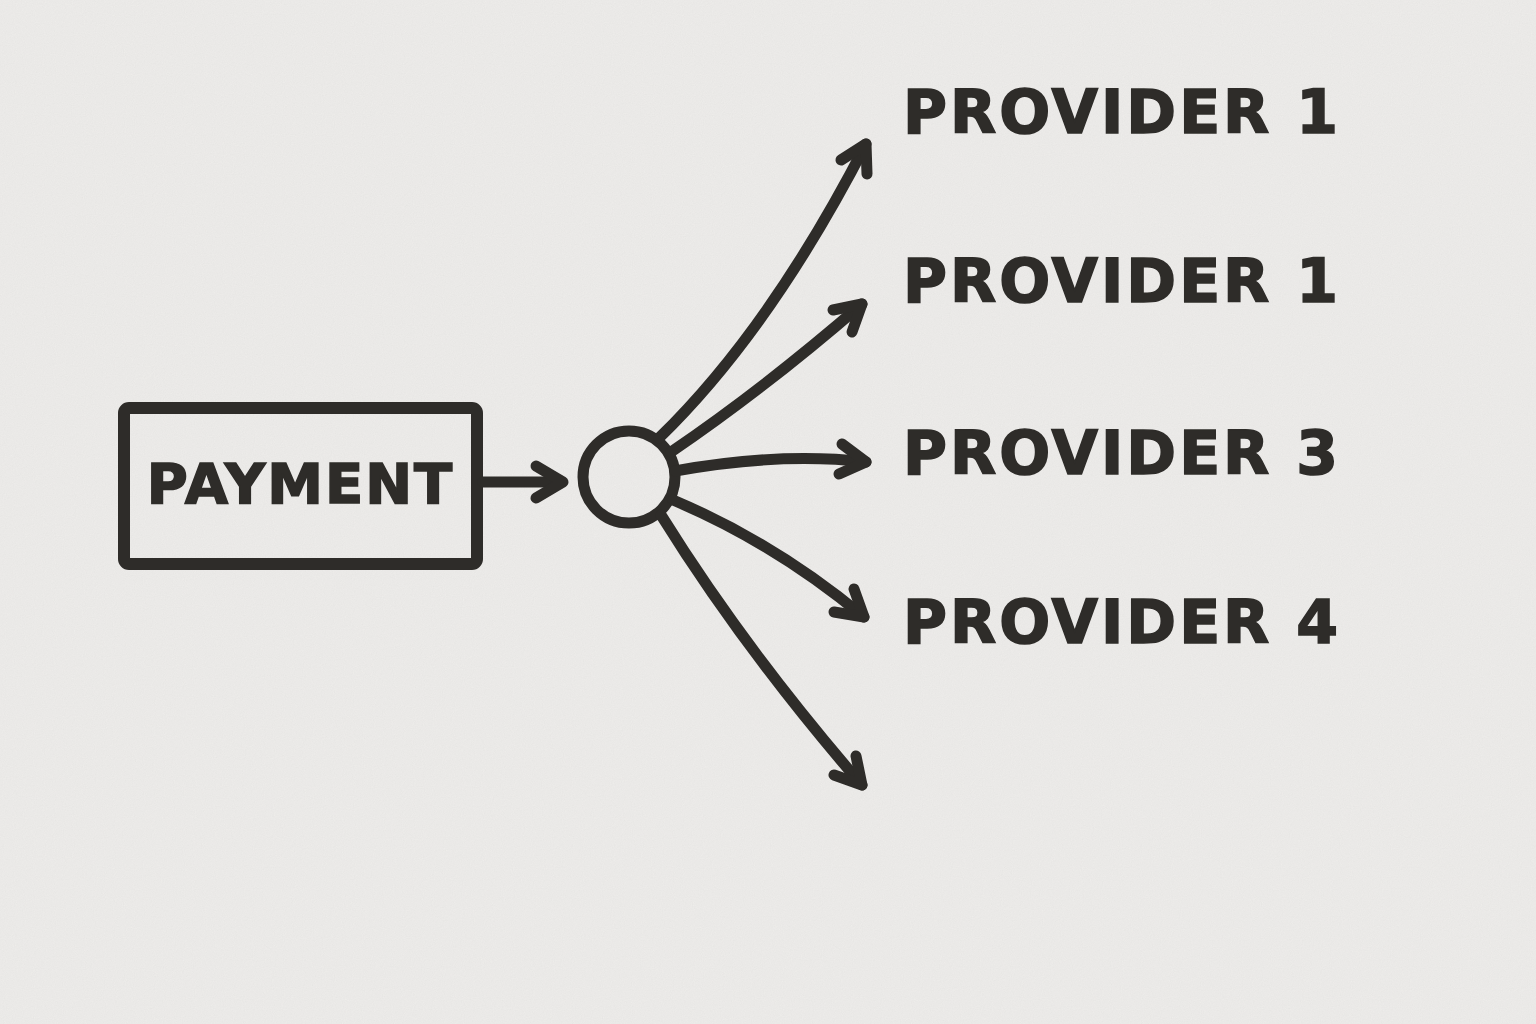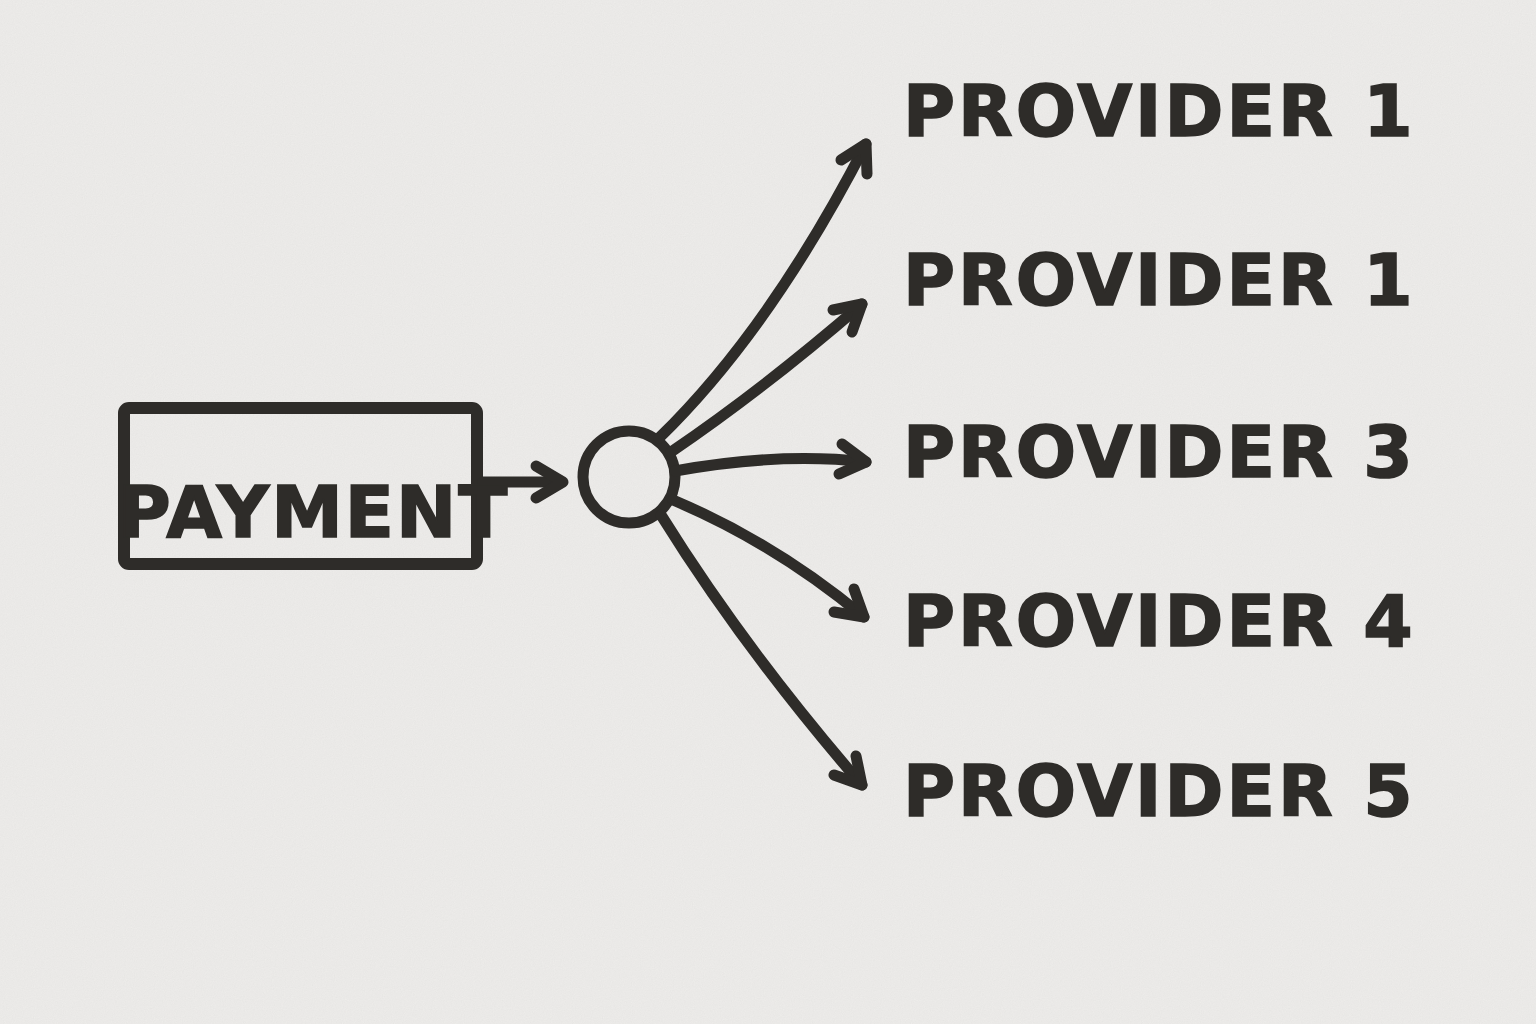--- a/index.html
+++ b/index.html
@@ -26,28 +26,27 @@
     font-weight: 700;
     -webkit-text-stroke: 1.6px #2e2c29;
     white-space: nowrap;
     user-select: none;
   }
   .payment-label {
     left: 118px;
     top: 452px;
     width: 365px;
     text-align: center;
-    font-size: 72px;
+    font-size: 56px;
     line-height: 64px;
     letter-spacing: 2px;
-    margin-top: 28px;
   }
   .provider-label {
     left: 903px;
-    font-size: 71px;
+    font-size: 60px;
     line-height: 60px;
     letter-spacing: 3px;
   }
   .provider-1 { top: 82px;  }
   .provider-2 { top: 251px; }
   .provider-3 { top: 423px; text-align: center; }
   .provider-4 { top: 592px; }
   .provider-5 { top: 762px; }
   .stroke {
     fill: none;
@@ -112,15 +111,14 @@
   <div class="label payment-label">PAYMENT</div>
 
   <div class="label provider-label provider-1">PROVIDER 1</div>
 
   <div class="label provider-label provider-2">PROVIDER 1</div>
 
   <div class="label provider-label provider-3">PROVIDER 3</div>
 
   <div class="label provider-label provider-4">PROVIDER 4</div>
 
-  <div class="label provider-label provider-5">PROVIDER 5</div>
 
 </div>
 
 </body></html>

